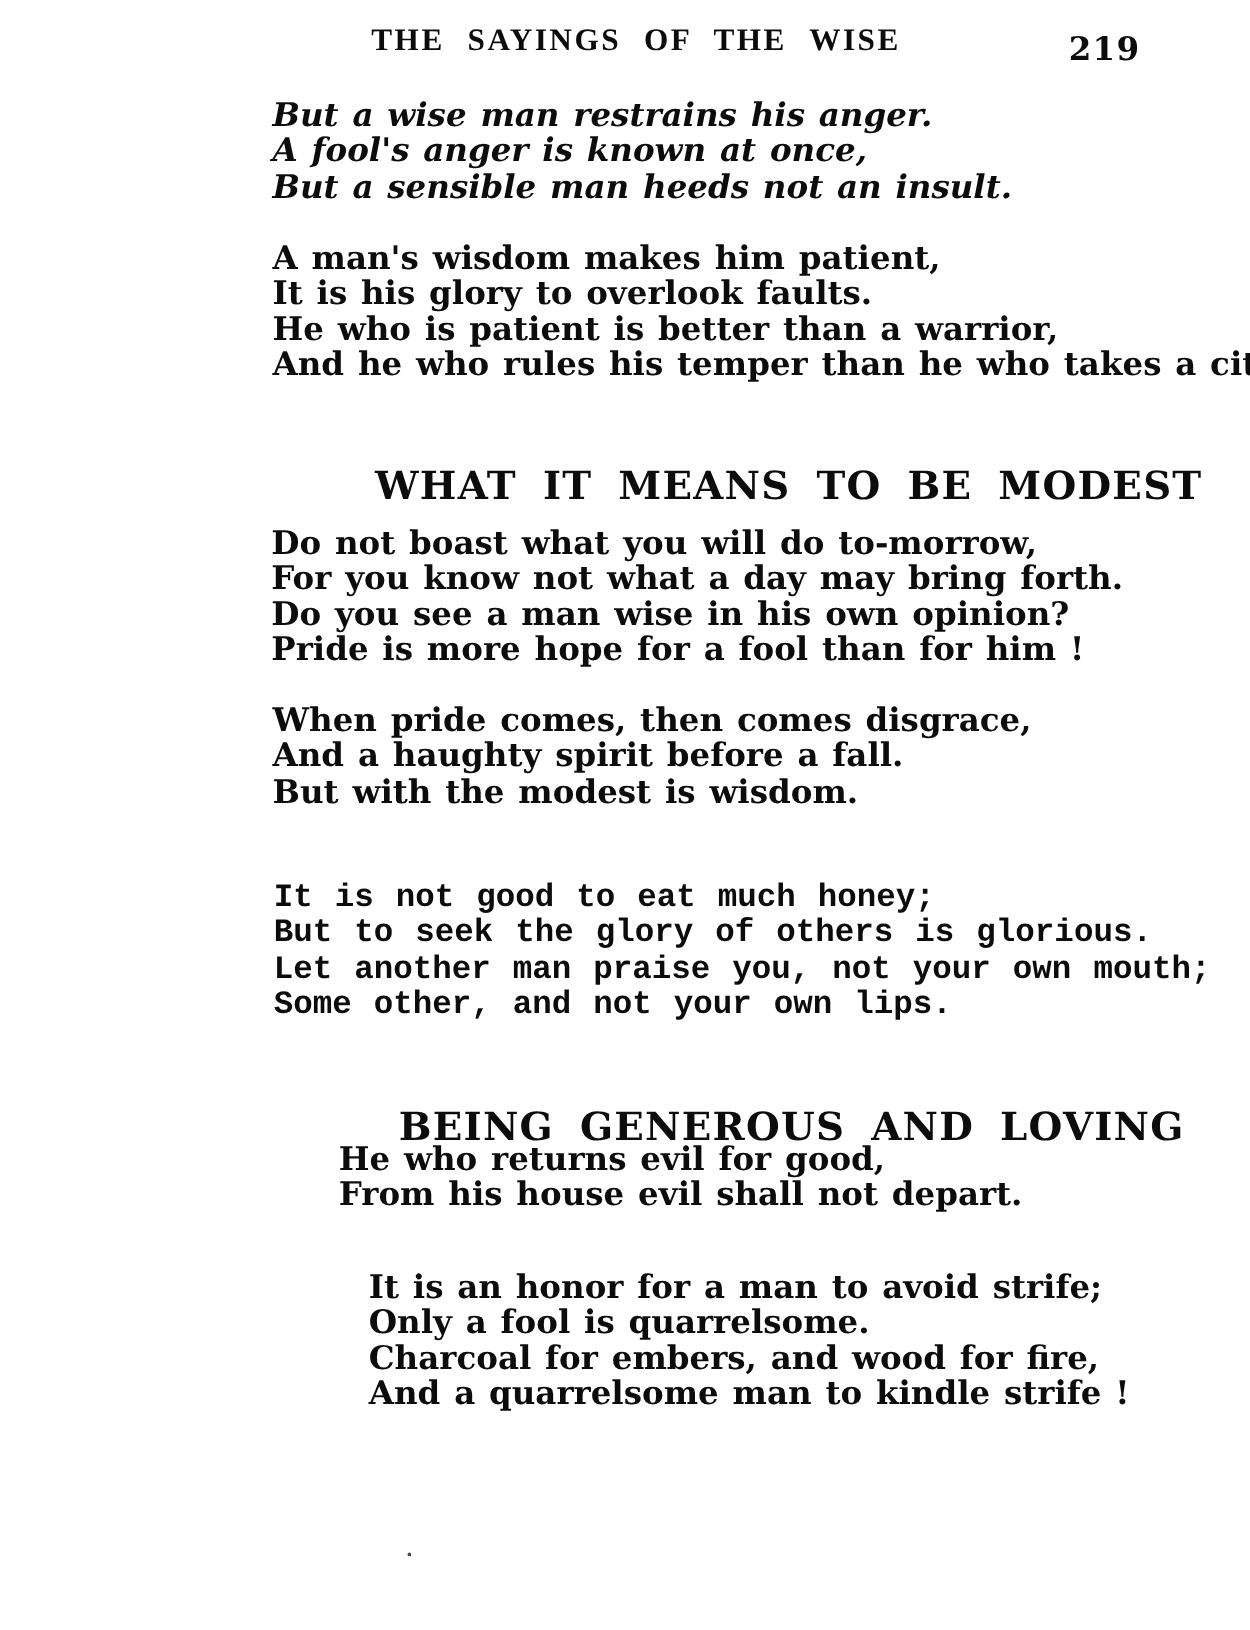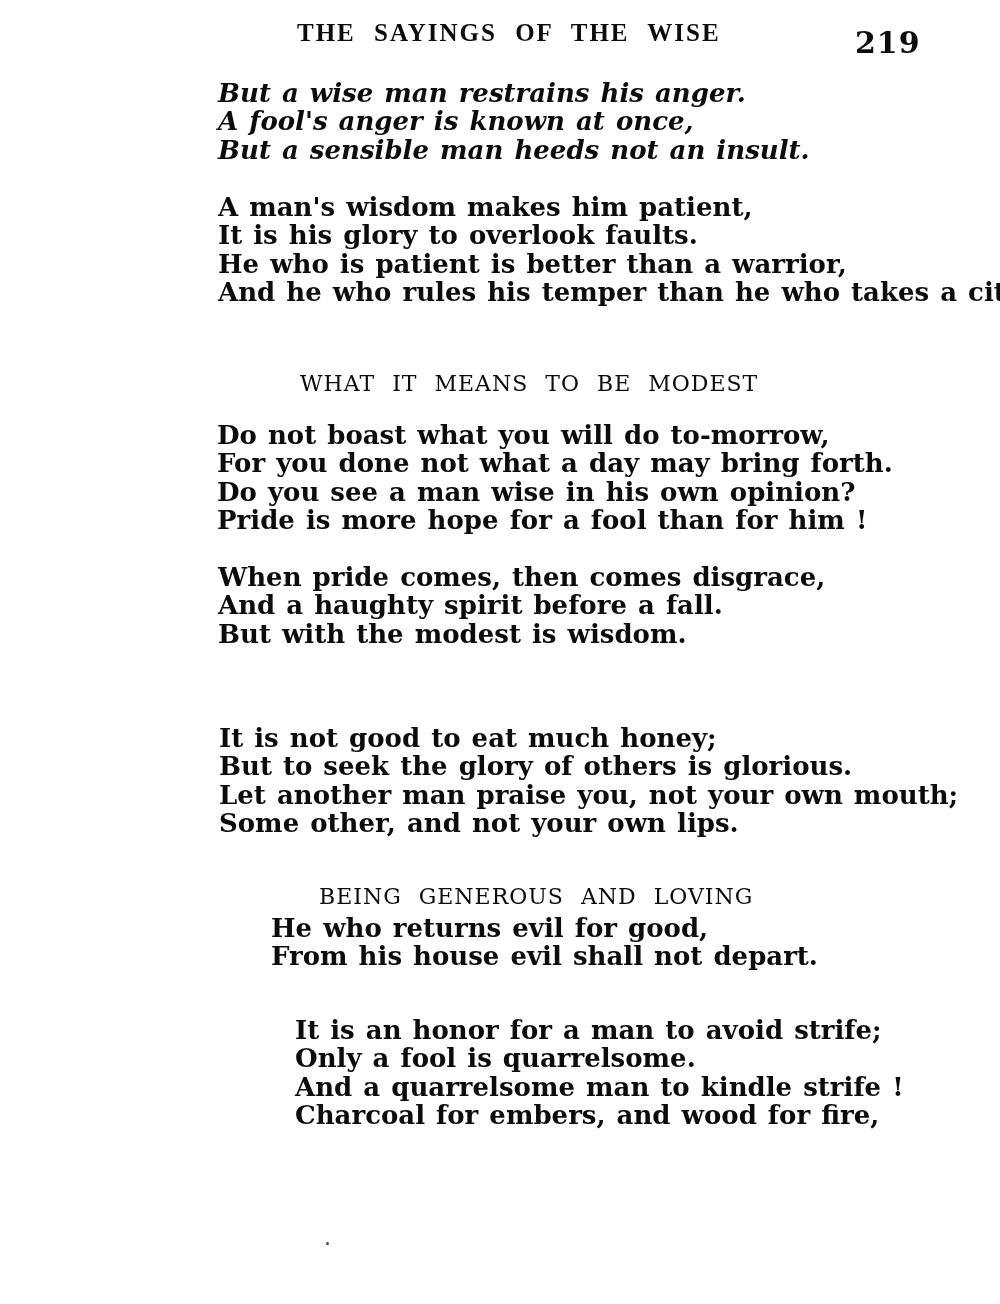--- a/index.html
+++ b/index.html
@@ -24,28 +24,28 @@
     font-weight: 700;
     letter-spacing: 2px;
     word-spacing: 10px;
     white-space: nowrap;
     font-family: Liberation Serif, serif;
   }
   .page-number {
     position: absolute;
     top: 25px;
     left: 855px;
-    font-size: 30px;
+    font-size: 26px;
     font-weight: 700;
     letter-spacing: 1px;
   }
   .sect-heading {
     position: absolute;
-    font-size: 22px;
-    font-weight: 400;
+    font-size: 31px;
+    font-weight: 700;
     letter-spacing: 1px;
     word-spacing: 9px;
     white-space: nowrap;
   }
   .stanza {
     position: absolute;
     font-size: 26px;
     font-weight: 700;
     line-height: 28.4px;
     word-spacing: 2px;
@@ -80,48 +80,48 @@
     <div class="verse-line">A man's wisdom makes him patient,</div>
     <div class="verse-line">It is his glory to overlook faults.</div>
     <div class="verse-line">He who is patient is better than a warrior,</div>
     <div class="verse-line">And he who rules his temper than he who takes a city.</div>
   </div>
 
   <div class="sect-heading" style="top:371px; left:300px;">WHAT IT MEANS TO BE MODEST</div>
 
   <div class="stanza" style="top:421px; left:217px;">
     <div class="verse-line">Do not boast what you will do to-morrow,</div>
-    <div class="verse-line">For you done not what a day may bring forth.</div>
+    <div class="verse-line">For you know not what a day may bring forth.</div>
     <div class="verse-line">Do you see a man wise in his own opinion?</div>
     <div class="verse-line">Pride is more hope for a fool than for him !</div>
   </div>
 
   <div class="stanza" style="top:563px; left:218px;">
     <div class="verse-line">When pride comes, then comes disgrace,</div>
     <div class="verse-line">And a haughty spirit before a fall.</div>
     <div class="verse-line">But with the modest is wisdom.</div>
   </div>
 
-  <div class="stanza" style="top:724px; left:219px;">
+  <div class="stanza" style="top:704px; left:219px;font-family:Liberation Mono, monospace;">
     <div class="verse-line">It is not good to eat much honey;</div>
     <div class="verse-line">But to seek the glory of others is glorious.</div>
     <div class="verse-line">Let another man praise you, not your own mouth;</div>
     <div class="verse-line">Some other, and not your own lips.</div>
   </div>
 
   <div class="sect-heading" style="top:884px; left:319px;">BEING GENEROUS AND LOVING</div>
 
   <div class="stanza" style="top:914px; left:271px;">
     <div class="verse-line">He who returns evil for good,</div>
     <div class="verse-line">From his house evil shall not depart.</div>
   </div>
 
   <div class="stanza" style="top:1016px; left:271px;margin-left:24px;">
     <div class="verse-line">It is an honor for a man to avoid strife;</div>
     <div class="verse-line">Only a fool is quarrelsome.</div>
+    <div class="verse-line">Charcoal for embers, and wood for fire,</div>
     <div class="verse-line">And a quarrelsome man to kindle strife !</div>
-    <div class="verse-line">Charcoal for embers, and wood for fire,</div>
   </div>
 
 
   <div class="ink-speck"></div>
 
 </div>
 
 </body></html>

